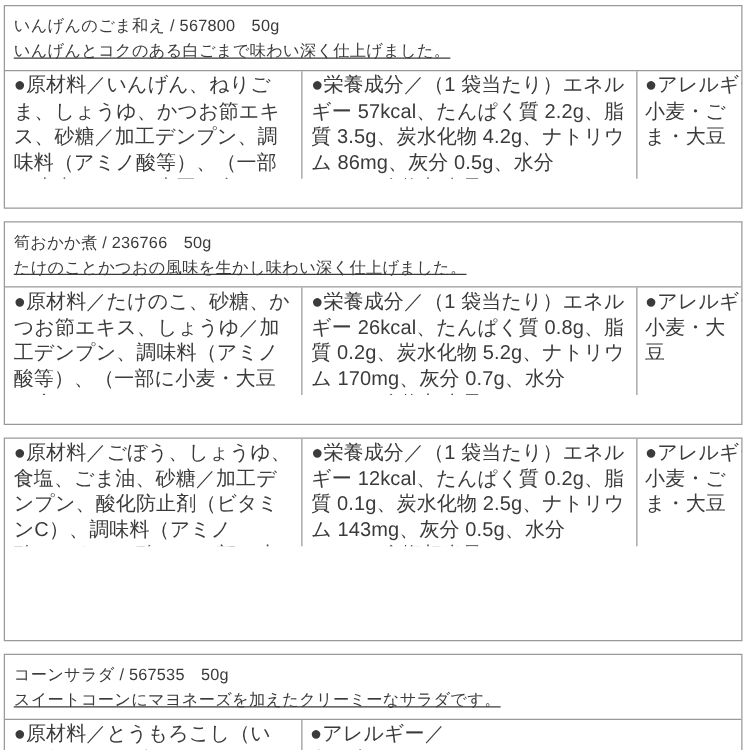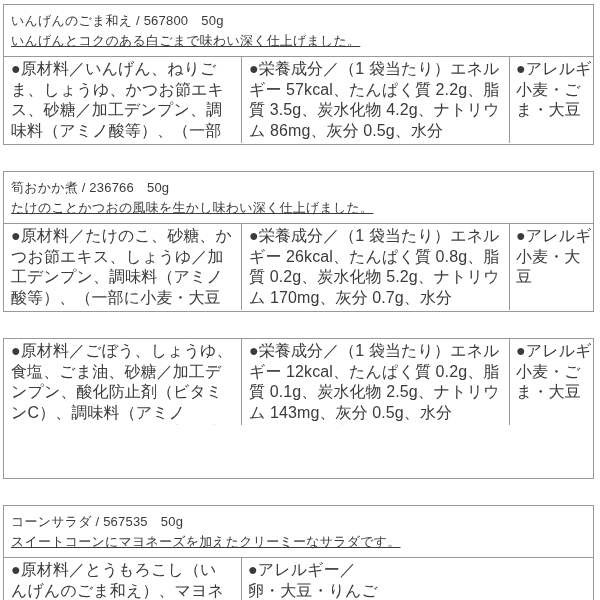--- a/index.html
+++ b/index.html
@@ -13,22 +13,22 @@
   }
   .page {
     width: 600px;
     height: 600px;
     padding-top: 4px;
     box-sizing: border-box;
     overflow: hidden;
   }
   .product-card {
     width: 591px;
-    height: 141px;
-    margin: 0 0 26px 3px;
+    height: 163px;
+    margin: 0 0 10px 3px;
     border: 1px solid #999999;
     box-sizing: border-box;
     background: #ffffff;
   }
   .card-header {
     height: 52px;
     box-sizing: border-box;
     padding: 6px 10px 0 7px;
     border-bottom: 1px solid #999999;
     overflow: hidden;

